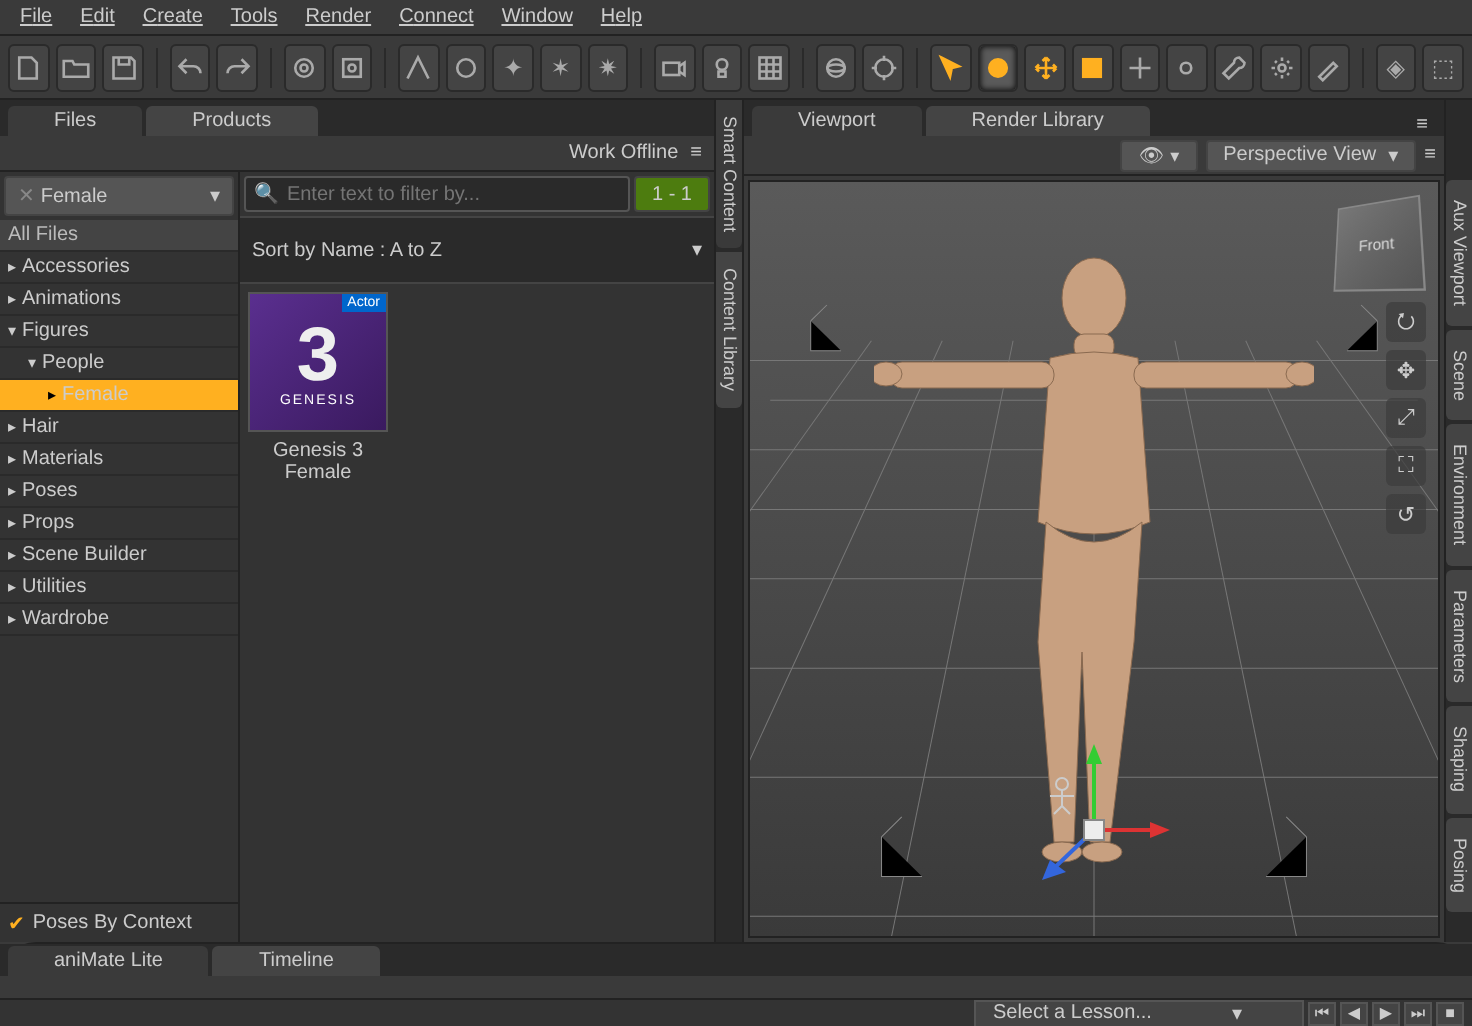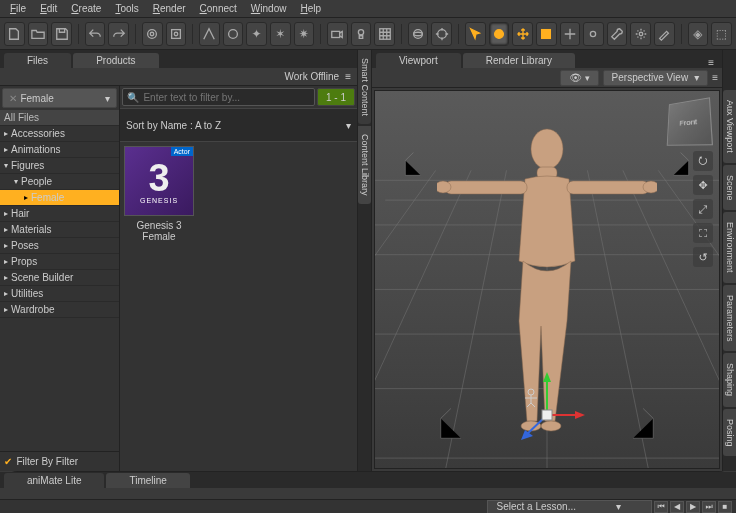--- a/index.html
+++ b/index.html
@@ -1,18 +1,18 @@
 <!DOCTYPE html>
 <html><head>
 <meta charset="utf-8">
 <style>
 * { margin:0; padding:0; box-sizing:border-box; font-family:Arial,sans-serif; font-size:10px; color:#ccc; user-select:none; }
 body { width:736px; height:513px; background:#3a3a3a; overflow:hidden; position:relative; }
 .menubar { height:18px; background:#3a3a3a; display:flex; align-items:center; padding:0 4px; gap:2px; border-bottom:1px solid #222; }
-.menubar span { padding:2px 6px; cursor:pointer; }
+.menubar span { padding:2px 6px; cursor:pointer;text-decoration:underline; }
 .toolbar { height:32px; background:#3a3a3a; display:flex; align-items:center; padding:0 4px; gap:3px; border-bottom:1px solid #222; }
 .tbtn { width:24px; height:24px; background:#444; border:1px solid #2a2a2a; border-radius:3px; display:flex; align-items:center; justify-content:center; cursor:pointer; font-size:12px; color:#aaa; }
 .tbtn.on { background:#5a5a5a; box-shadow:inset 0 0 3px #000; }
 .tbtn.yellow svg { stroke:#ffb020; fill:#ffb020; }
 .sep { width:1px; height:20px; background:#2a2a2a; margin:0 3px; }
 .main { position:absolute; top:50px; bottom:42px; left:0; right:0; display:flex; }
 .left-panel { width:358px; display:flex; flex-direction:column; background:#3a3a3a; border-right:1px solid #222; }
 .panel-tabs { height:18px; display:flex; align-items:flex-end; padding-left:4px; gap:2px; background:#2a2a2a; }
 .tab { padding:2px 23px; background:#444; border-radius:3px 3px 0 0; cursor:pointer; font-size:10px; }
 .tab.active { background:#3a3a3a; }
@@ -284,21 +284,21 @@
               <span class="arrow">▸</span>
               <span>Utilities</span>
             </div>
           <div class="cat-item">
               <span class="arrow">▸</span>
               <span>Wardrobe</span>
             </div>
         </div>
         <div class="cat-foot">
           <span style="color:#ffb020;margin-right:4px">✔</span>
-          <span>Filter By Filter</span>
+          <span>Poses By Context</span>
         </div>
       </div>
 
       <div class="content-col">
         <div class="search-row">
           <div class="search-box">
             <span>🔍</span>
             <input placeholder="Enter text to filter by..." style="">
           </div>
           <div class="page-info">1 - 1</div>

